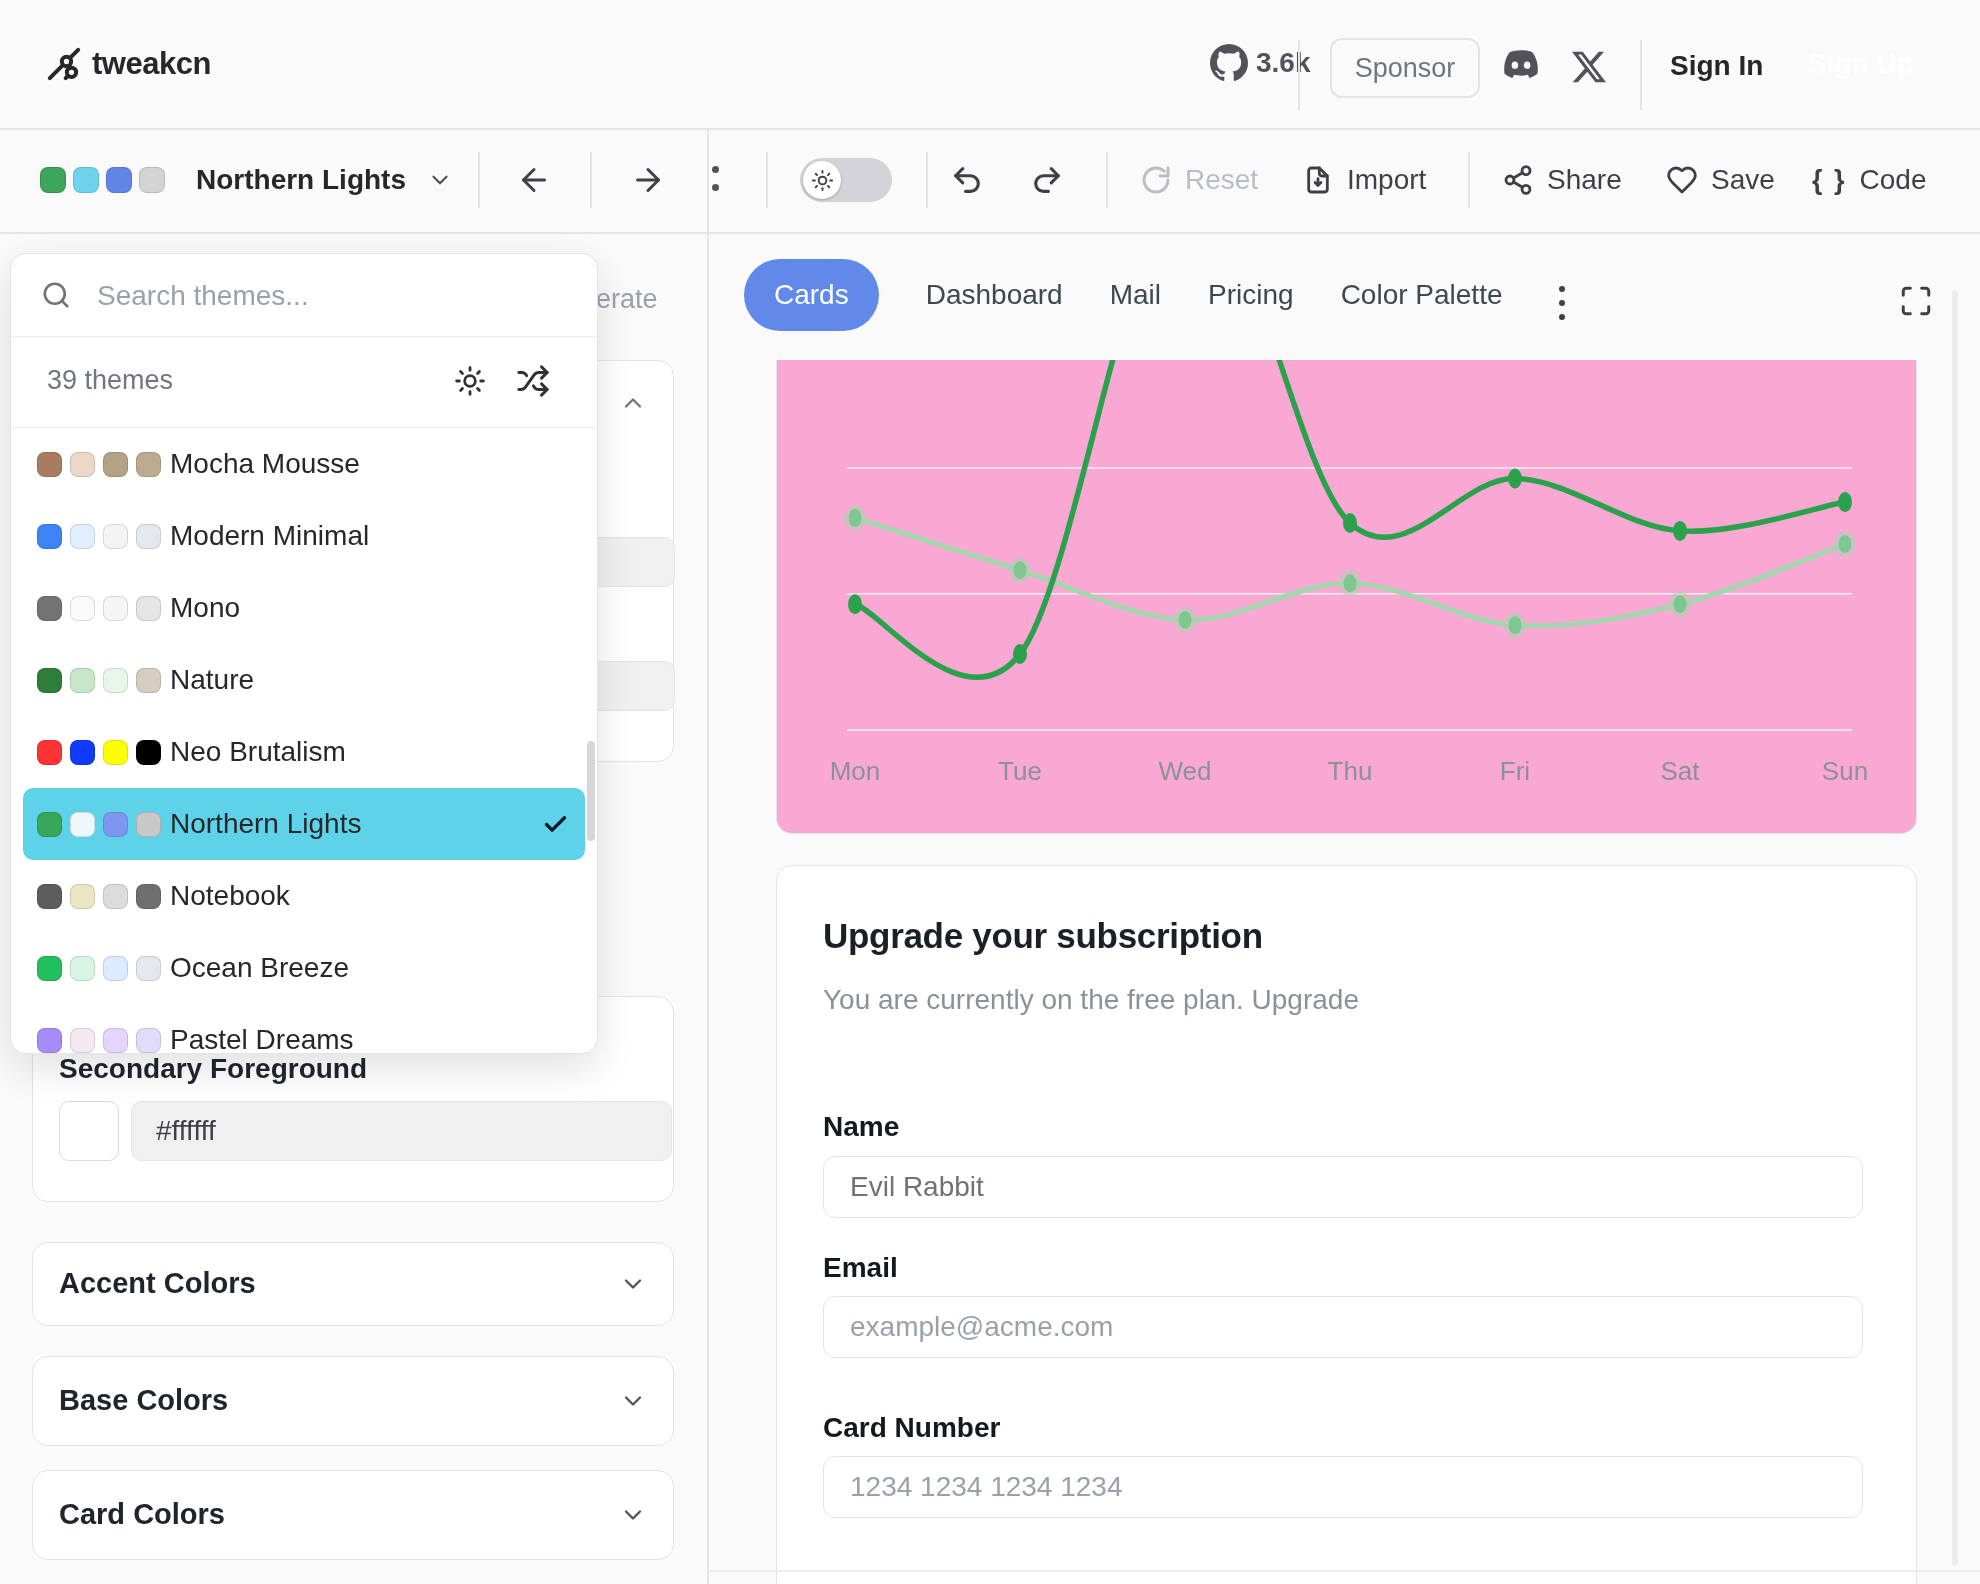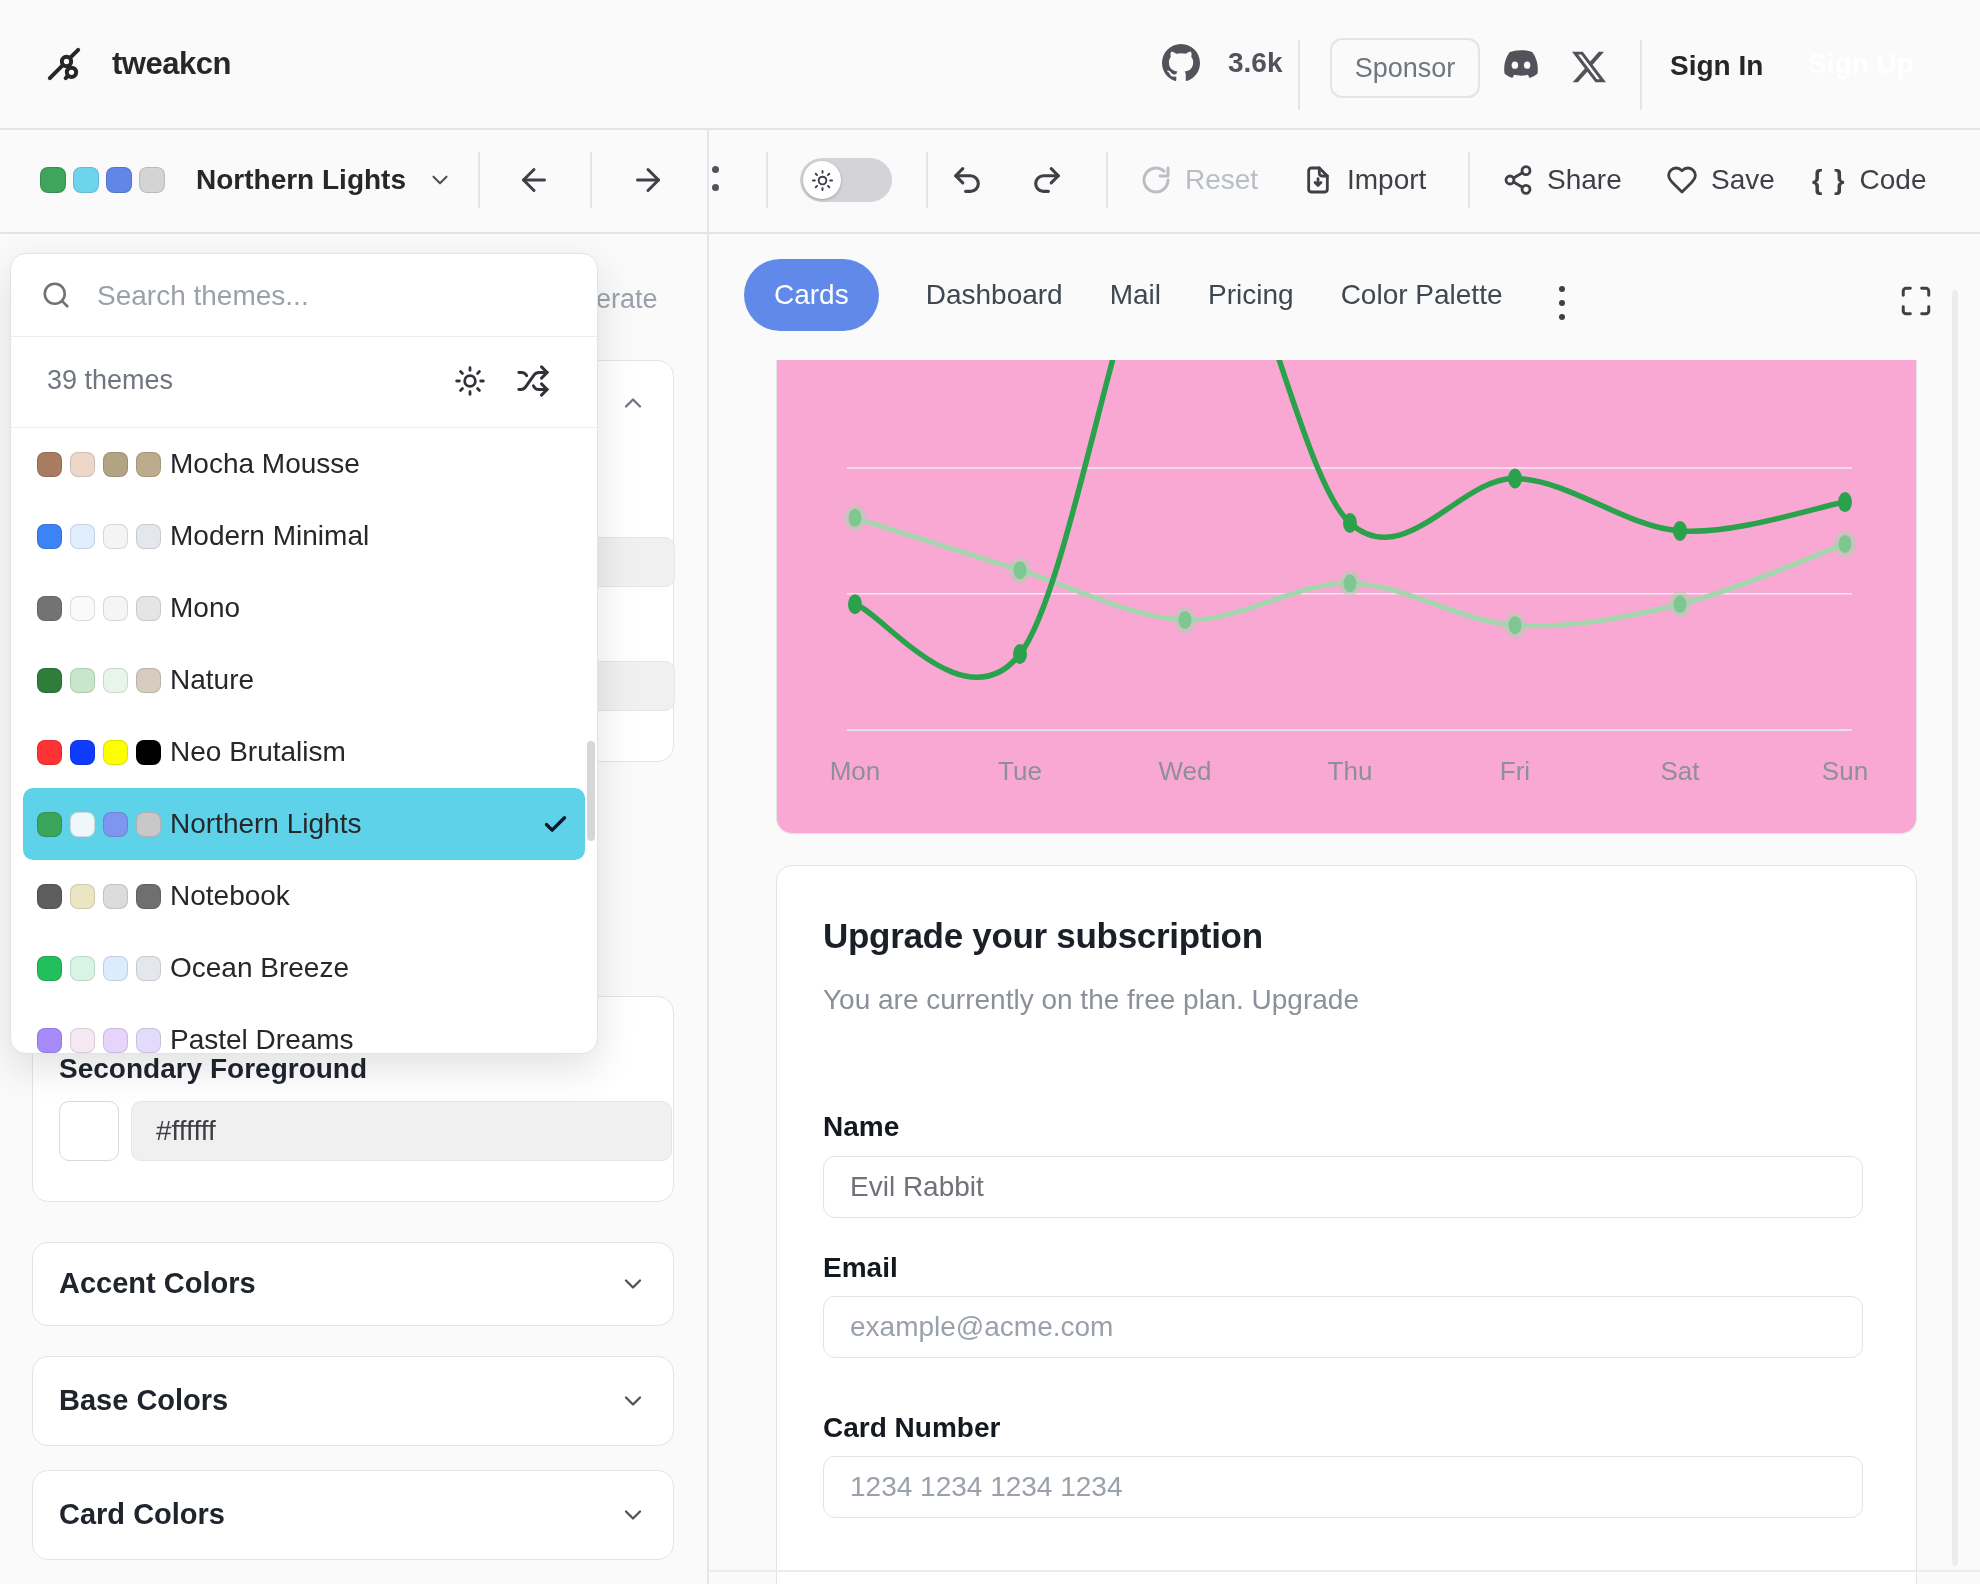--- a/index.html
+++ b/index.html
@@ -68,31 +68,31 @@
   .finput{position:absolute;left:46px;width:1040px;height:62px;border:1.5px solid #e4e4e7;border-radius:12px;
           background:#fff;font-family:inherit;font-size:28px;color:#71717a;padding:0 26px;box-sizing:border-box;outline:none}
   .finput::placeholder{color:#9aa1ab}
 </style>
 </head>
 <body>
 
 <div class="stage">
 
   <div class="abs" style="left:0;top:0;width:1980px;height:128px">
-    <div class="abs" style="left:44px;top:44px;display:flex;align-items:center;gap:28px">
+    <div class="abs" style="left:44px;top:44px;display:flex;align-items:center;gap:8px">
       <svg class="ic" width="40" height="40" viewBox="0 0 24 24" style="color:#27272a;stroke-width:2.4">
         <path d="M3.5 20.5 L11 13"></path>
           <circle cx="13.5" cy="10.5" r="2.8"></circle>
           <path d="M15.8 8.2 L20.5 3.5"></path>
         <circle cx="16.5" cy="17" r="2.8"></circle>
           <path d="M14.3 19.2 L13 20.5"></path>
       </svg>
       <span class="brand">tweakcn</span>
     </div>
-    <div class="abs" style="left:1162px;top:44px;display:flex;align-items:center;gap:28px">
+    <div class="abs" style="left:1210px;top:44px;display:flex;align-items:center;gap:8px">
       <svg width="38" height="38" viewBox="0 0 16 16" style="fill:#52525b">
         <path d="M8 0C3.58 0 0 3.58 0 8c0 3.54 2.29 6.53 5.47 7.59.4.07.55-.17.55-.38 0-.19-.01-.82-.01-1.49-2.01.37-2.53-.49-2.69-.94-.09-.23-.48-.94-.82-1.13-.28-.15-.68-.52-.01-.53.63-.01 1.08.58 1.23.82.72 1.21 1.87.87 2.33.66.07-.52.28-.87.51-1.07-1.78-.2-3.64-.89-3.64-3.95 0-.87.31-1.59.82-2.15-.08-.2-.36-1.02.08-2.12 0 0 .67-.21 2.2.82.64-.18 1.32-.27 2-.27s1.36.09 2 .27c1.53-1.04 2.2-.82 2.2-.82.44 1.1.16 1.92.08 2.12.51.56.82 1.27.82 2.15 0 3.07-1.87 3.75-3.65 3.95.29.25.54.73.54 1.48 0 1.07-.01 1.93-.01 2.2 0 .21.15.46.55.38A8.01 8.01 0 0 0 16 8c0-4.42-3.58-8-8-8z"></path>
       </svg>
       <span class="ghstars">3.6k</span>
     </div>
     <div class="vline" style="left:1298px;top:40px;height:70px"></div>
     <button class="sponsor abs" style="left:1330px;top:38px;width:150px;height:60px;font-family:inherit">
       <span>Sponsor</span>
     </button>
     <svg class="abs" width="42" height="36" viewBox="0 0 22 18" style="left:1500px;top:48px;fill:#52525b">

